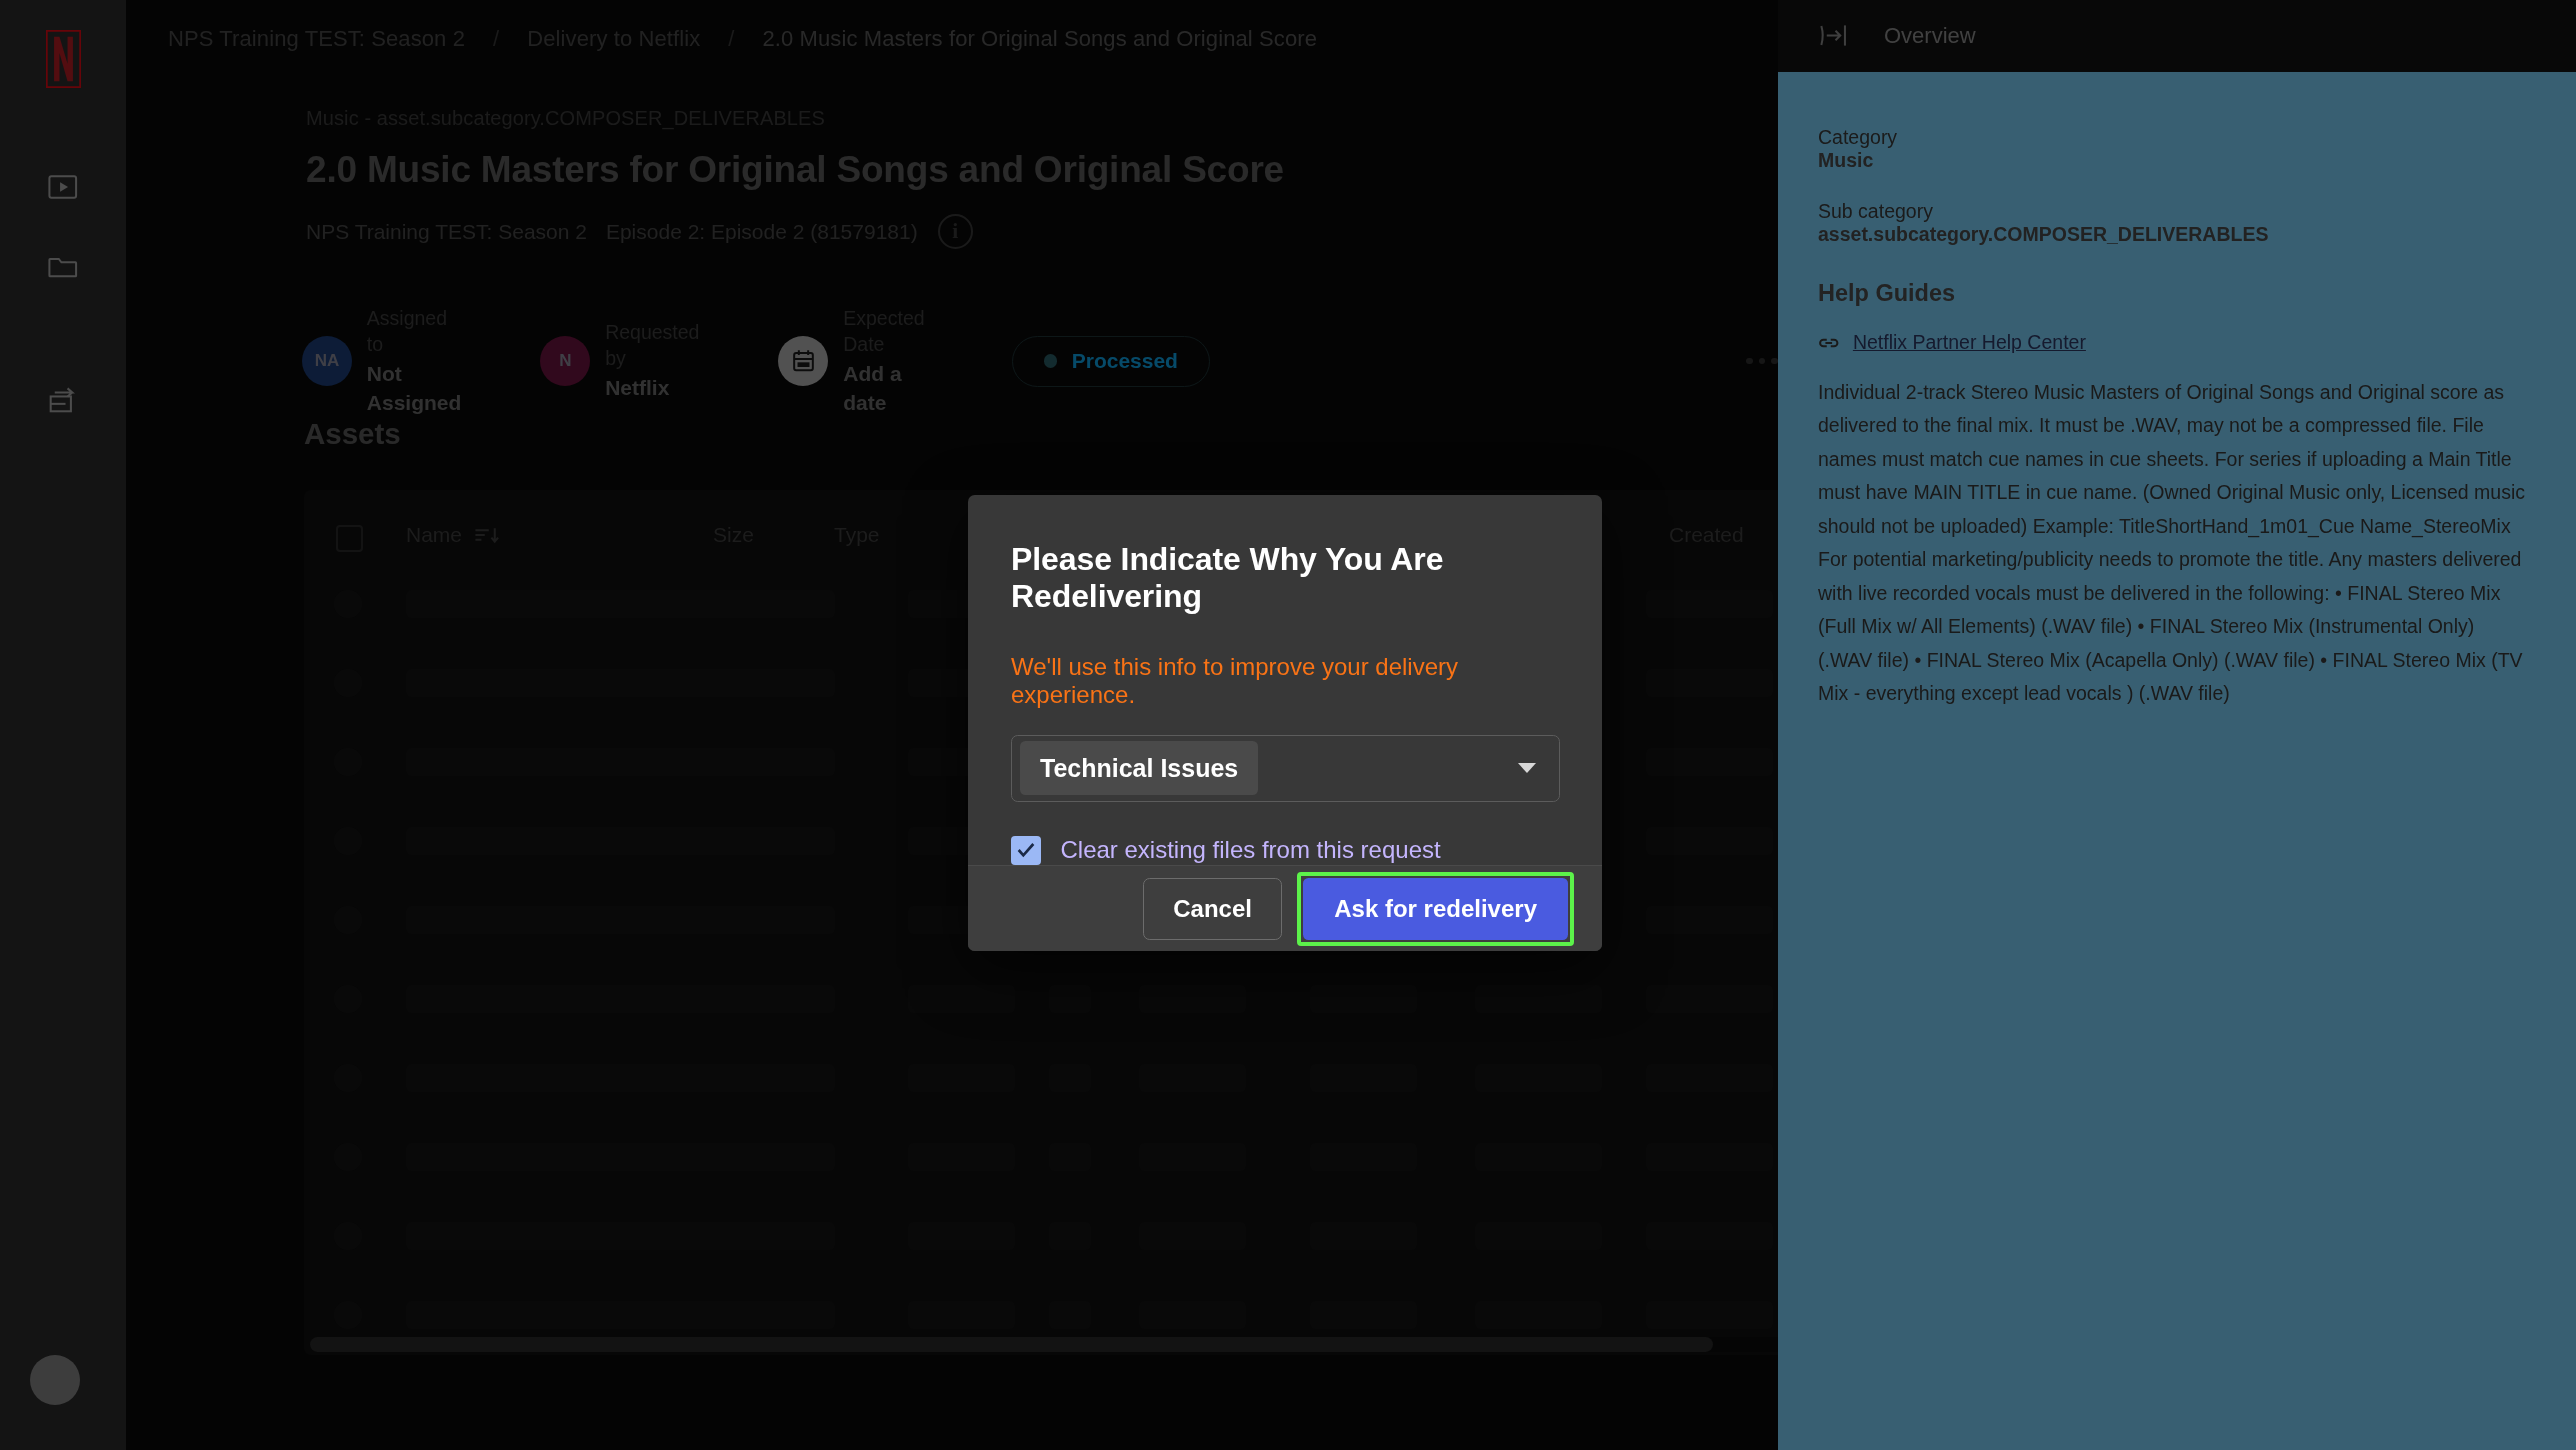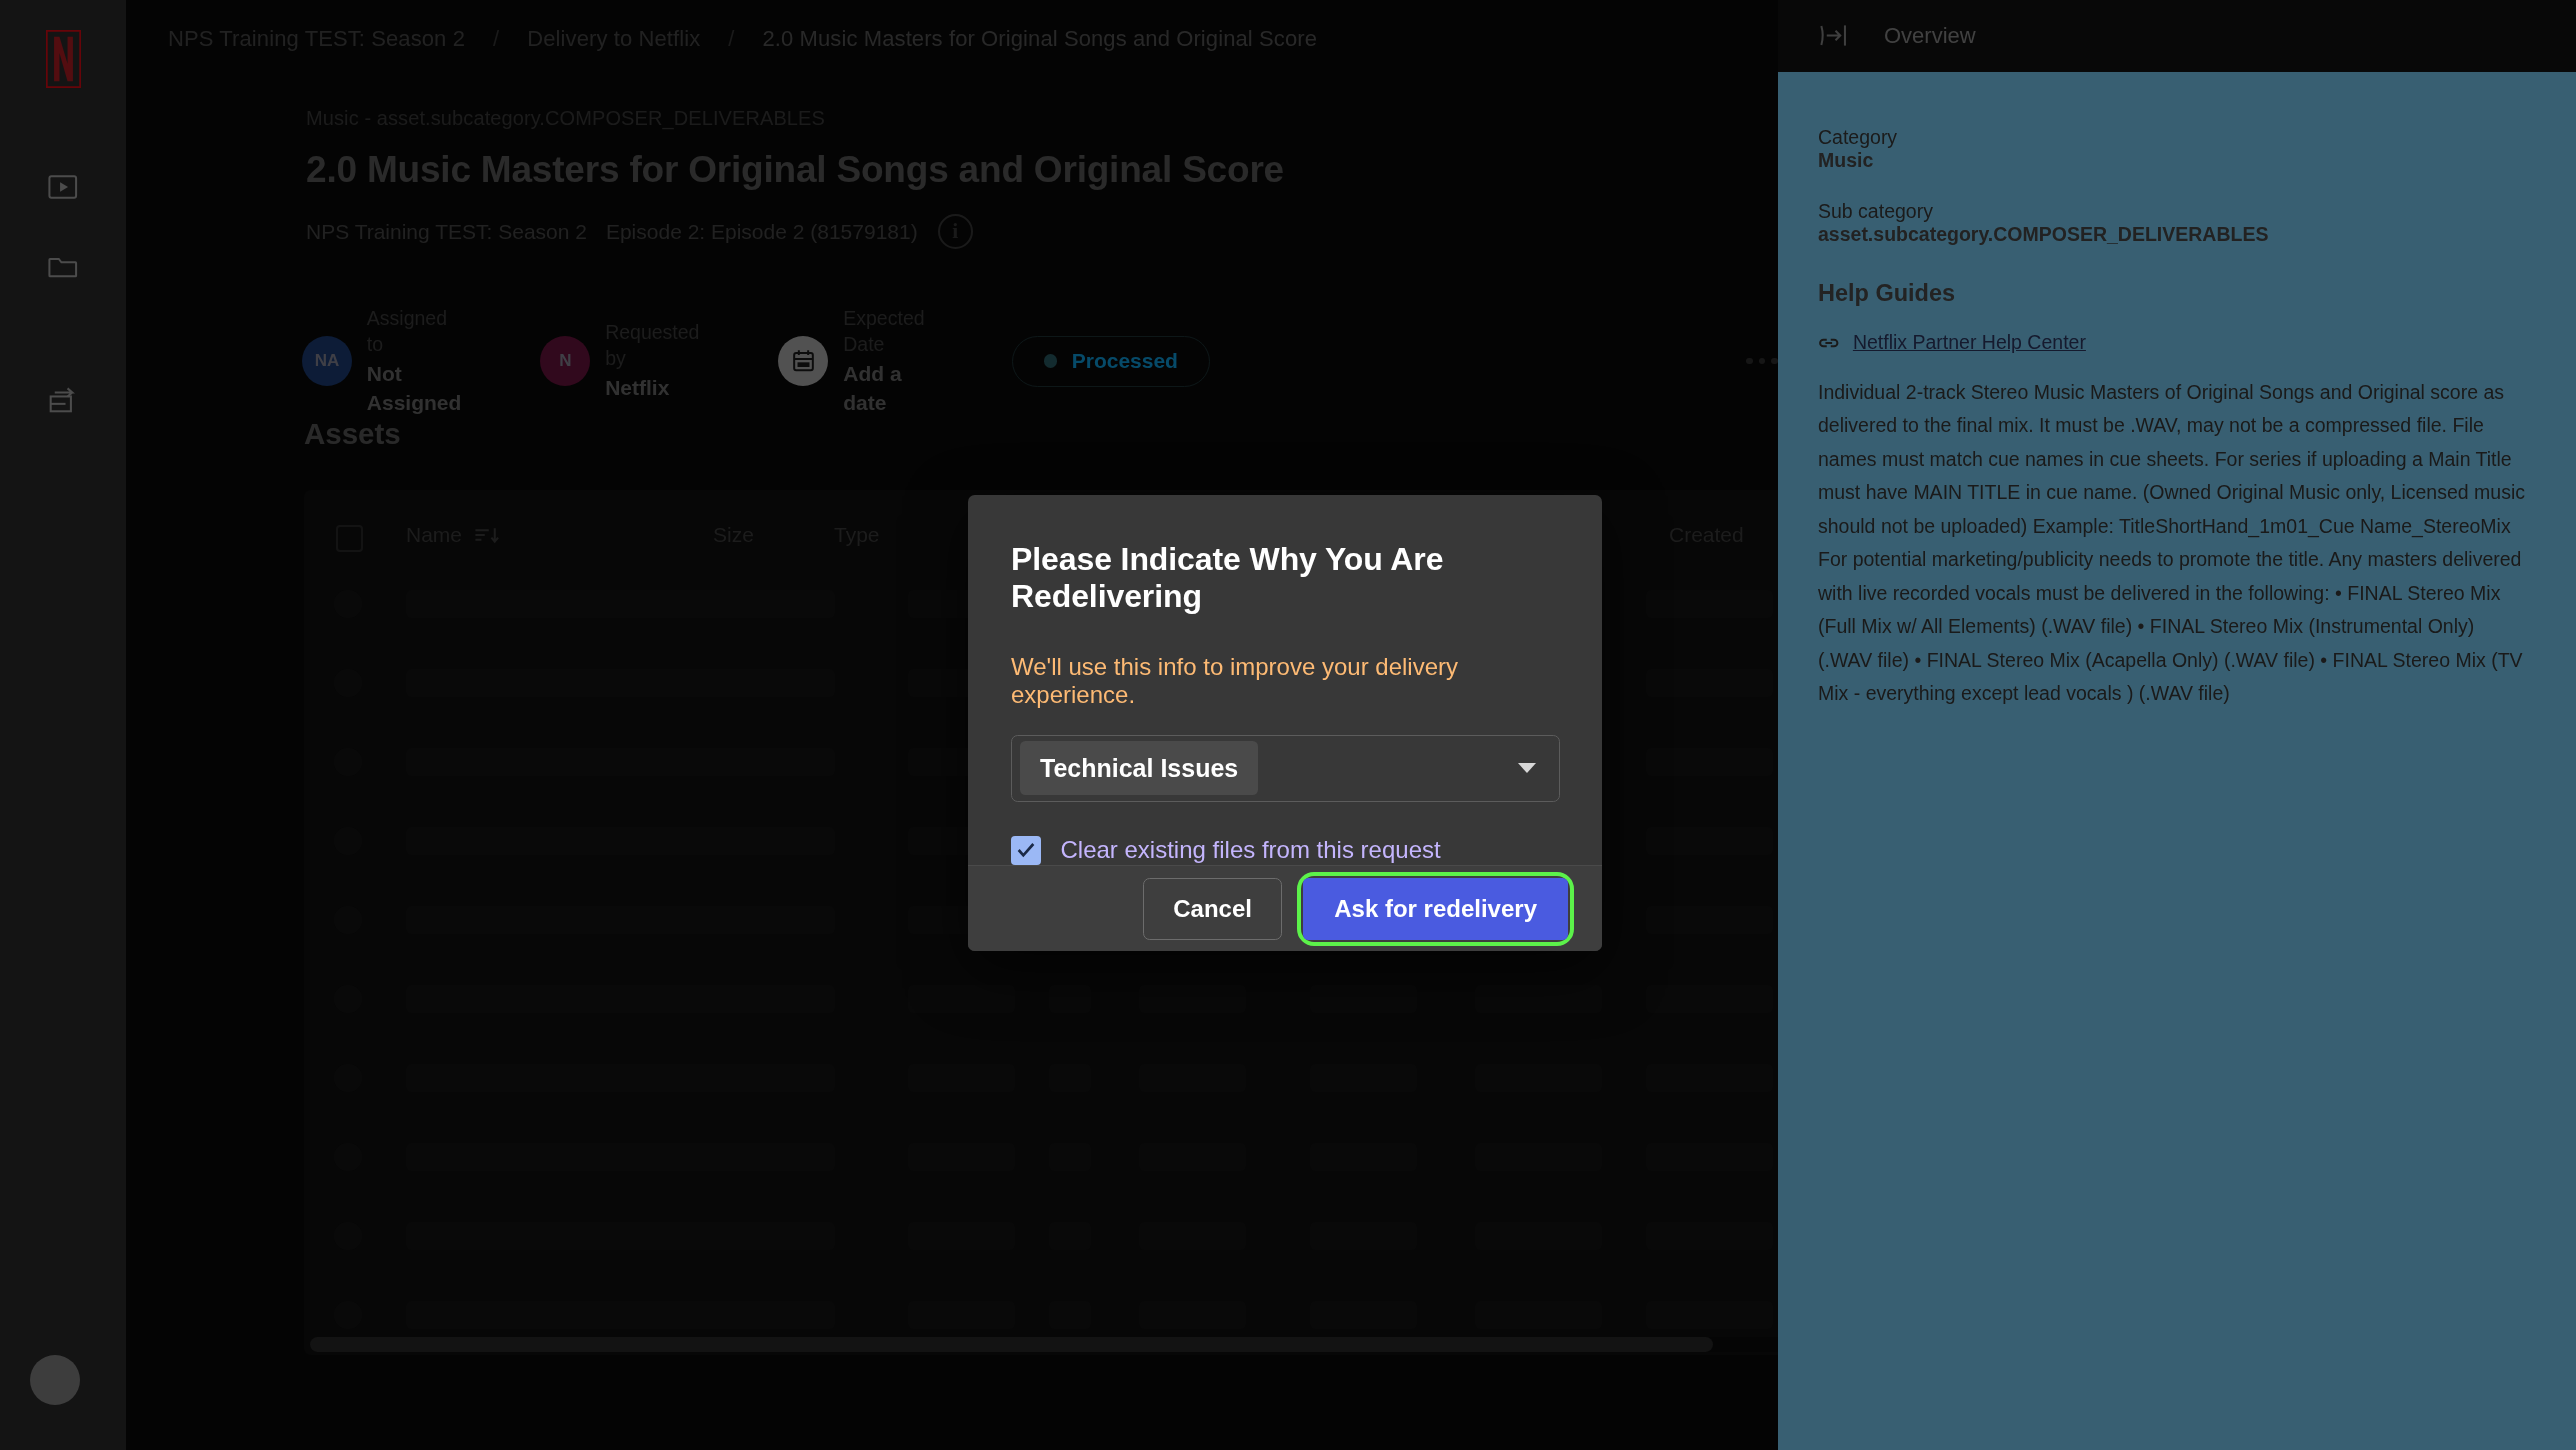--- a/index.html
+++ b/index.html
@@ -187,21 +187,21 @@
     background: #383838; border-radius: 6.7px;
     box-shadow: 0 19px 60px rgba(0,0,0,.62);
     display: flex; flex-direction: column;
     overflow: hidden;
   }
   #modal-body { padding: 46px 43px 0 43px; flex: 1; }
   #modal-title {
     font-size: 32px; font-weight: bold; color: #ffffff; letter-spacing: -0.1px;
   }
   #modal-sub {
-    margin-top: 38px; font-size: 24px; color: #fdba74;
+    margin-top: 38px; font-size: 24px; color: #f97316;
   }
   #selectwrap {
     margin-top: 25.5px; height: 67px; width: 549px;
     border: 1.3px solid #5c5c5c; border-radius: 6.7px;
     display: flex; align-items: center; position: relative;
   }
   #selectpill {
     margin-left: 8px; height: 54px; padding: 0 20px;
     background: #4a4a4a; border-radius: 5.4px;
     display: flex; align-items: center;
@@ -228,21 +228,21 @@
     border-top: 0.7px solid #4a4a4a;
   }
   #btn-cancel {
     height: 62px; padding: 0 29.5px;
     background: transparent; border: 1.3px solid #6c6c6c; border-radius: 6.7px;
     font-size: 24px; font-weight: bold; color: #ffffff;
     font-family: "Liberation Sans", sans-serif;
     display: flex; align-items: center; justify-content: center;
   }
   #btn-primary-ring {
-    border: 4px solid #5cf24a; border-radius: 17px; padding: 2px;
+    border: 4px solid #5cf24a; border-radius: 4px; padding: 2px;
     display: flex;
   }
   #btn-primary {
     height: 62px; padding: 0 31px;
     background: #4a5be0; border: none; border-radius: 5.4px;
     font-size: 24px; font-weight: bold; color: #ffffff;
     font-family: "Liberation Sans", sans-serif;
     display: flex; align-items: center; justify-content: center;
   }
 </style>

